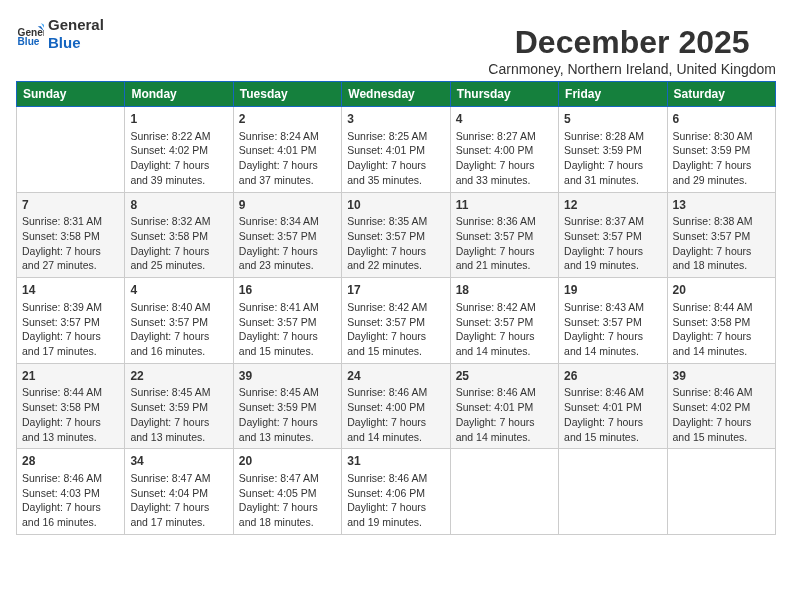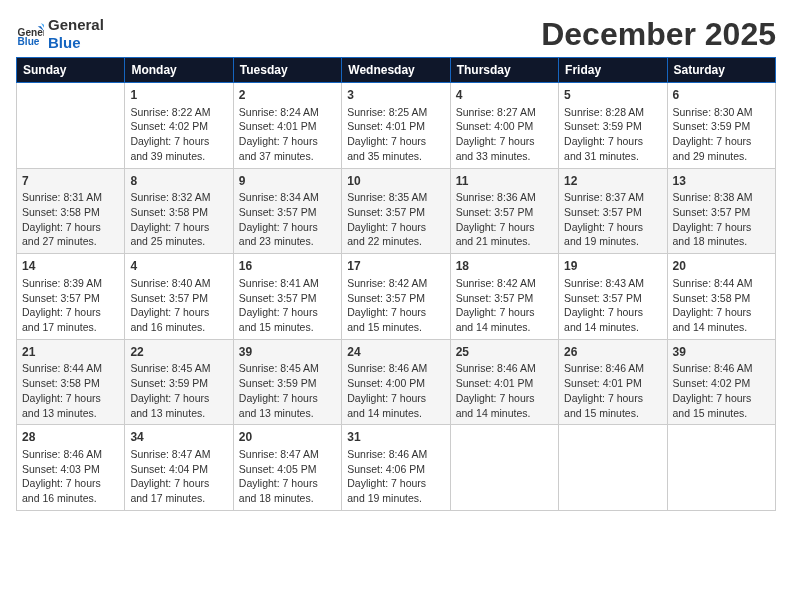--- a/index.html
+++ b/index.html
@@ -26,37 +26,38 @@
       font-weight: bold;
       color: #333;
       line-height: 1.2;
     }
     .logo-icon {
       width: 28px;
       height: 28px;
     }
     .title-block {
       text-align: center;
+      margin-top: 8px;
     }
     .month-title {
       font-size: 32px;
       font-weight: bold;
       color: #333;
     }
     .subtitle {
       font-size: 14px;
       color: #333;
     }
     table {
       width: 100%;
       border-collapse: collapse;
       font-size: 11px;
     }
     thead tr th {
-      background-color: #0f172a;
+      background-color: #15803d;
       color: #fff;
       text-align: left;
       padding: 5px 6px;
       font-size: 12px;
       font-weight: bold;
       border: 1px solid #1565c0;
     }
     tbody tr td {
       border: 1px solid #ccc;
       vertical-align: top;
@@ -92,20 +93,21 @@
     </svg>
     <div>
       <div class="logo-text">
         <div>General</div>
         <div style="color:#1565c0">Blue</div>
       </div>
     </div>
   </div>
   <div class="title-block">
     <div class="month-title">December 2025</div>
+    <div class="subtitle">Carnmoney, Northern Ireland, United Kingdom</div>
   </div>
 </div>
 
 <table>
   <thead>
     <tr>
     <th>Sunday</th>
         <th>Monday</th>
         <th>Tuesday</th>
         <th>Wednesday</th>

